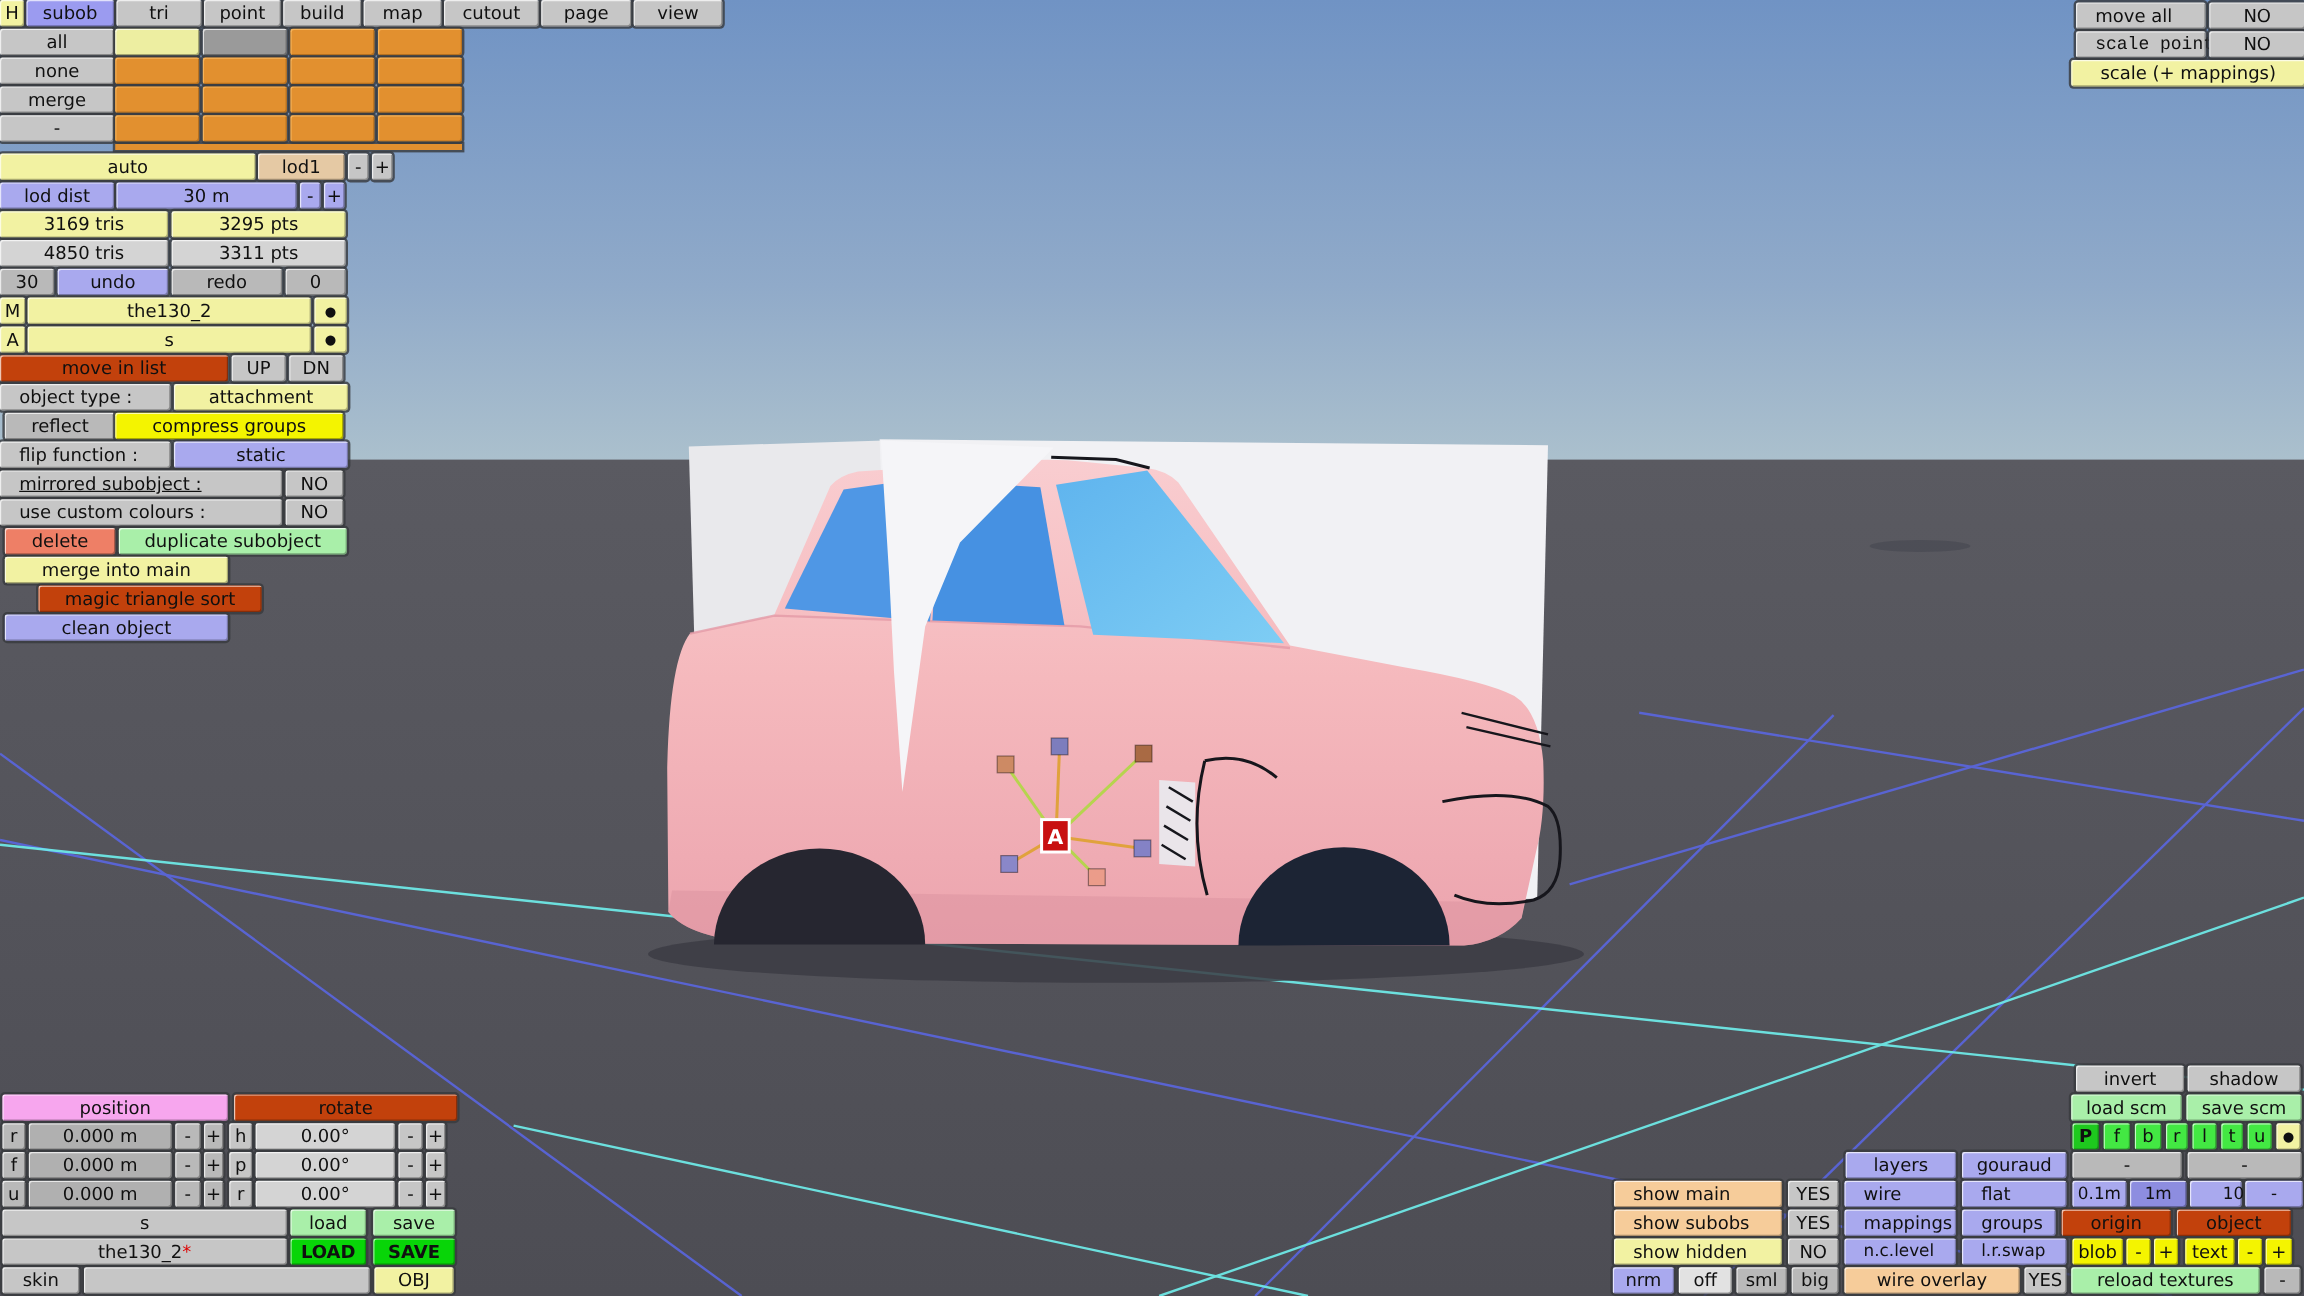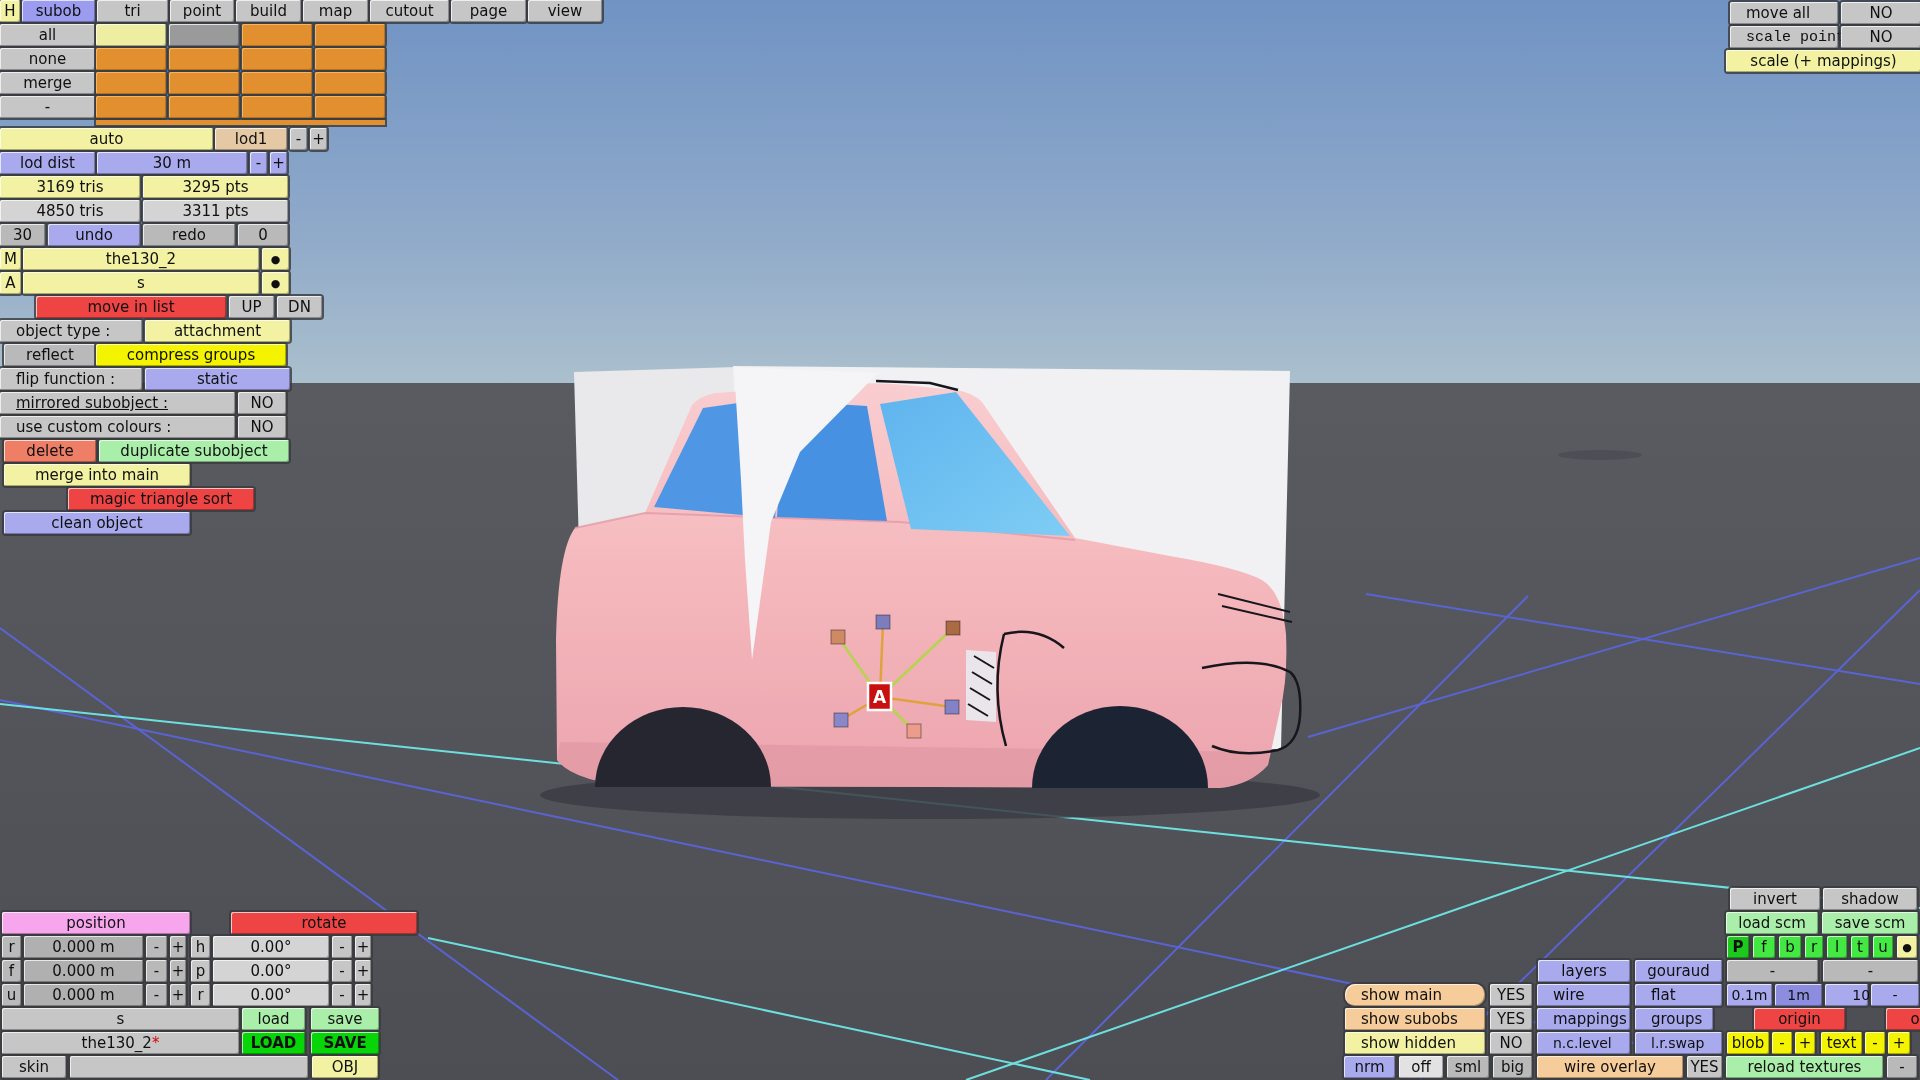--- a/index.html
+++ b/index.html
@@ -10,21 +10,21 @@
   .row{position:absolute;display:flex;height:22px;}
   .cell{display:flex;align-items:center;justify-content:center;font-size:15px;color:#101010;
     border-radius:2px;white-space:nowrap;box-sizing:border-box;flex:0 0 auto;
     box-shadow:0 0 0 2px rgba(56,58,62,.82), inset 1px 1px 0 rgba(255,255,255,.7), inset -1px -1px 0 rgba(0,0,0,.3);}
   .left{justify-content:flex-start;padding-left:16px;}
   .sm{font-size:14px;}
   .gray{background:#c6c6c6;} .gray2{background:#b9b9b9;} .ltgray{background:#d4d4d4;}
   .dkval{background:#b0b0b0;} .off{background:#e2e2e2;}
   .yellow{background:#f2f2a2;} .byellow{background:#f4f400;}
   .lav{background:#a9a9ee;} .lavd{background:#8d8de0;}
-  .cyan{background:#ef4444;margin-left:36px;} .pinkc{background:#f7a6ee;}
+  .cyan{background:#c2410c;} .pinkc{background:#f7a6ee;}
   .salmon{background:#ee7f66;} .lgreen{background:#a9efa9;}
   .bgreen{background:#08d508;} .dgreen{background:#1ec91e;} .mgreen{background:#43e843;}
   .peach{background:#f6cc9a;}
   .tan{background:#e5c9a4;} .subobc{background:#9b9bf0;} .palegreen{background:#edeea1;}
   .gridcell{background:#e2902f;box-shadow:0 0 0 2px rgba(56,58,62,.82), inset 1px 1px 0 rgba(248,184,96,.9), inset -1px -1px 0 rgba(150,88,16,.55);}
   .dot{font-size:11px;}
   .b{font-weight:bold;}
   .red{color:#dd0000;}
 </style>
 </head>
@@ -339,21 +339,21 @@
     <div class="cell mgreen" style="width:20px;margin-right:4px;">u</div>
     <div class="cell yellow dot" style="width:20px;">●</div>
   </div>
   <div class="row" style="left:194px;top:72px;">
     <div class="cell lav" style="width:92px;margin-right:5px;">layers</div>
     <div class="cell lav" style="width:87px;margin-right:5px;">gouraud</div>
     <div class="cell gray2" style="width:91px;margin-right:5px;">-</div>
     <div class="cell gray2" style="width:95px;">-</div>
   </div>
   <div class="row" style="left:1px;top:96px;">
-    <div class="cell peach left" style="width:140px;margin-right:5px;border-radius:10px;">show main</div>
+    <div class="cell peach left" style="width:140px;margin-right:5px;">show main</div>
     <div class="cell gray" style="width:42px;margin-right:5px;">YES</div>
     <div class="cell lav left" style="width:93px;margin-right:5px;">wire</div>
     <div class="cell lav left" style="width:87px;margin-right:5px;">flat</div>
     <div class="cell lav sm" style="width:45px;margin-right:3px;">0.1m</div>
     <div class="cell lavd sm" style="width:47px;margin-right:3px;">1m</div>
     <div class="cell lav sm" style="width:42px;margin-right:3px;padding-left:43px;">10m</div>
     <div class="cell lav sm" style="width:48px;">-</div>
   </div>
   <div class="row" style="left:1px;top:120px;">
     <div class="cell peach left" style="width:140px;margin-right:5px;">show subobs</div>

